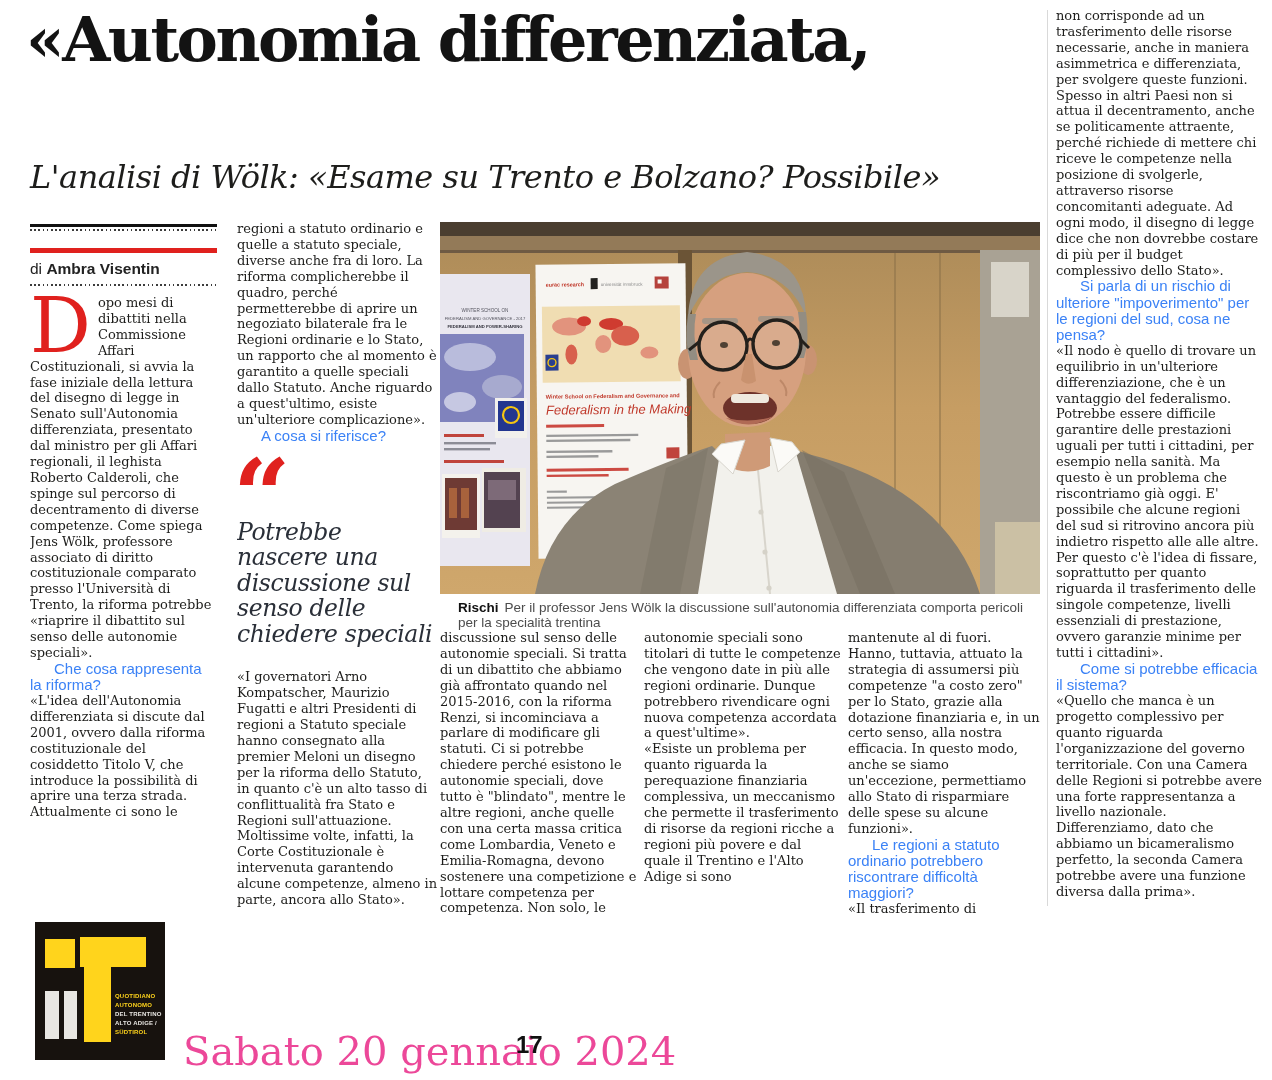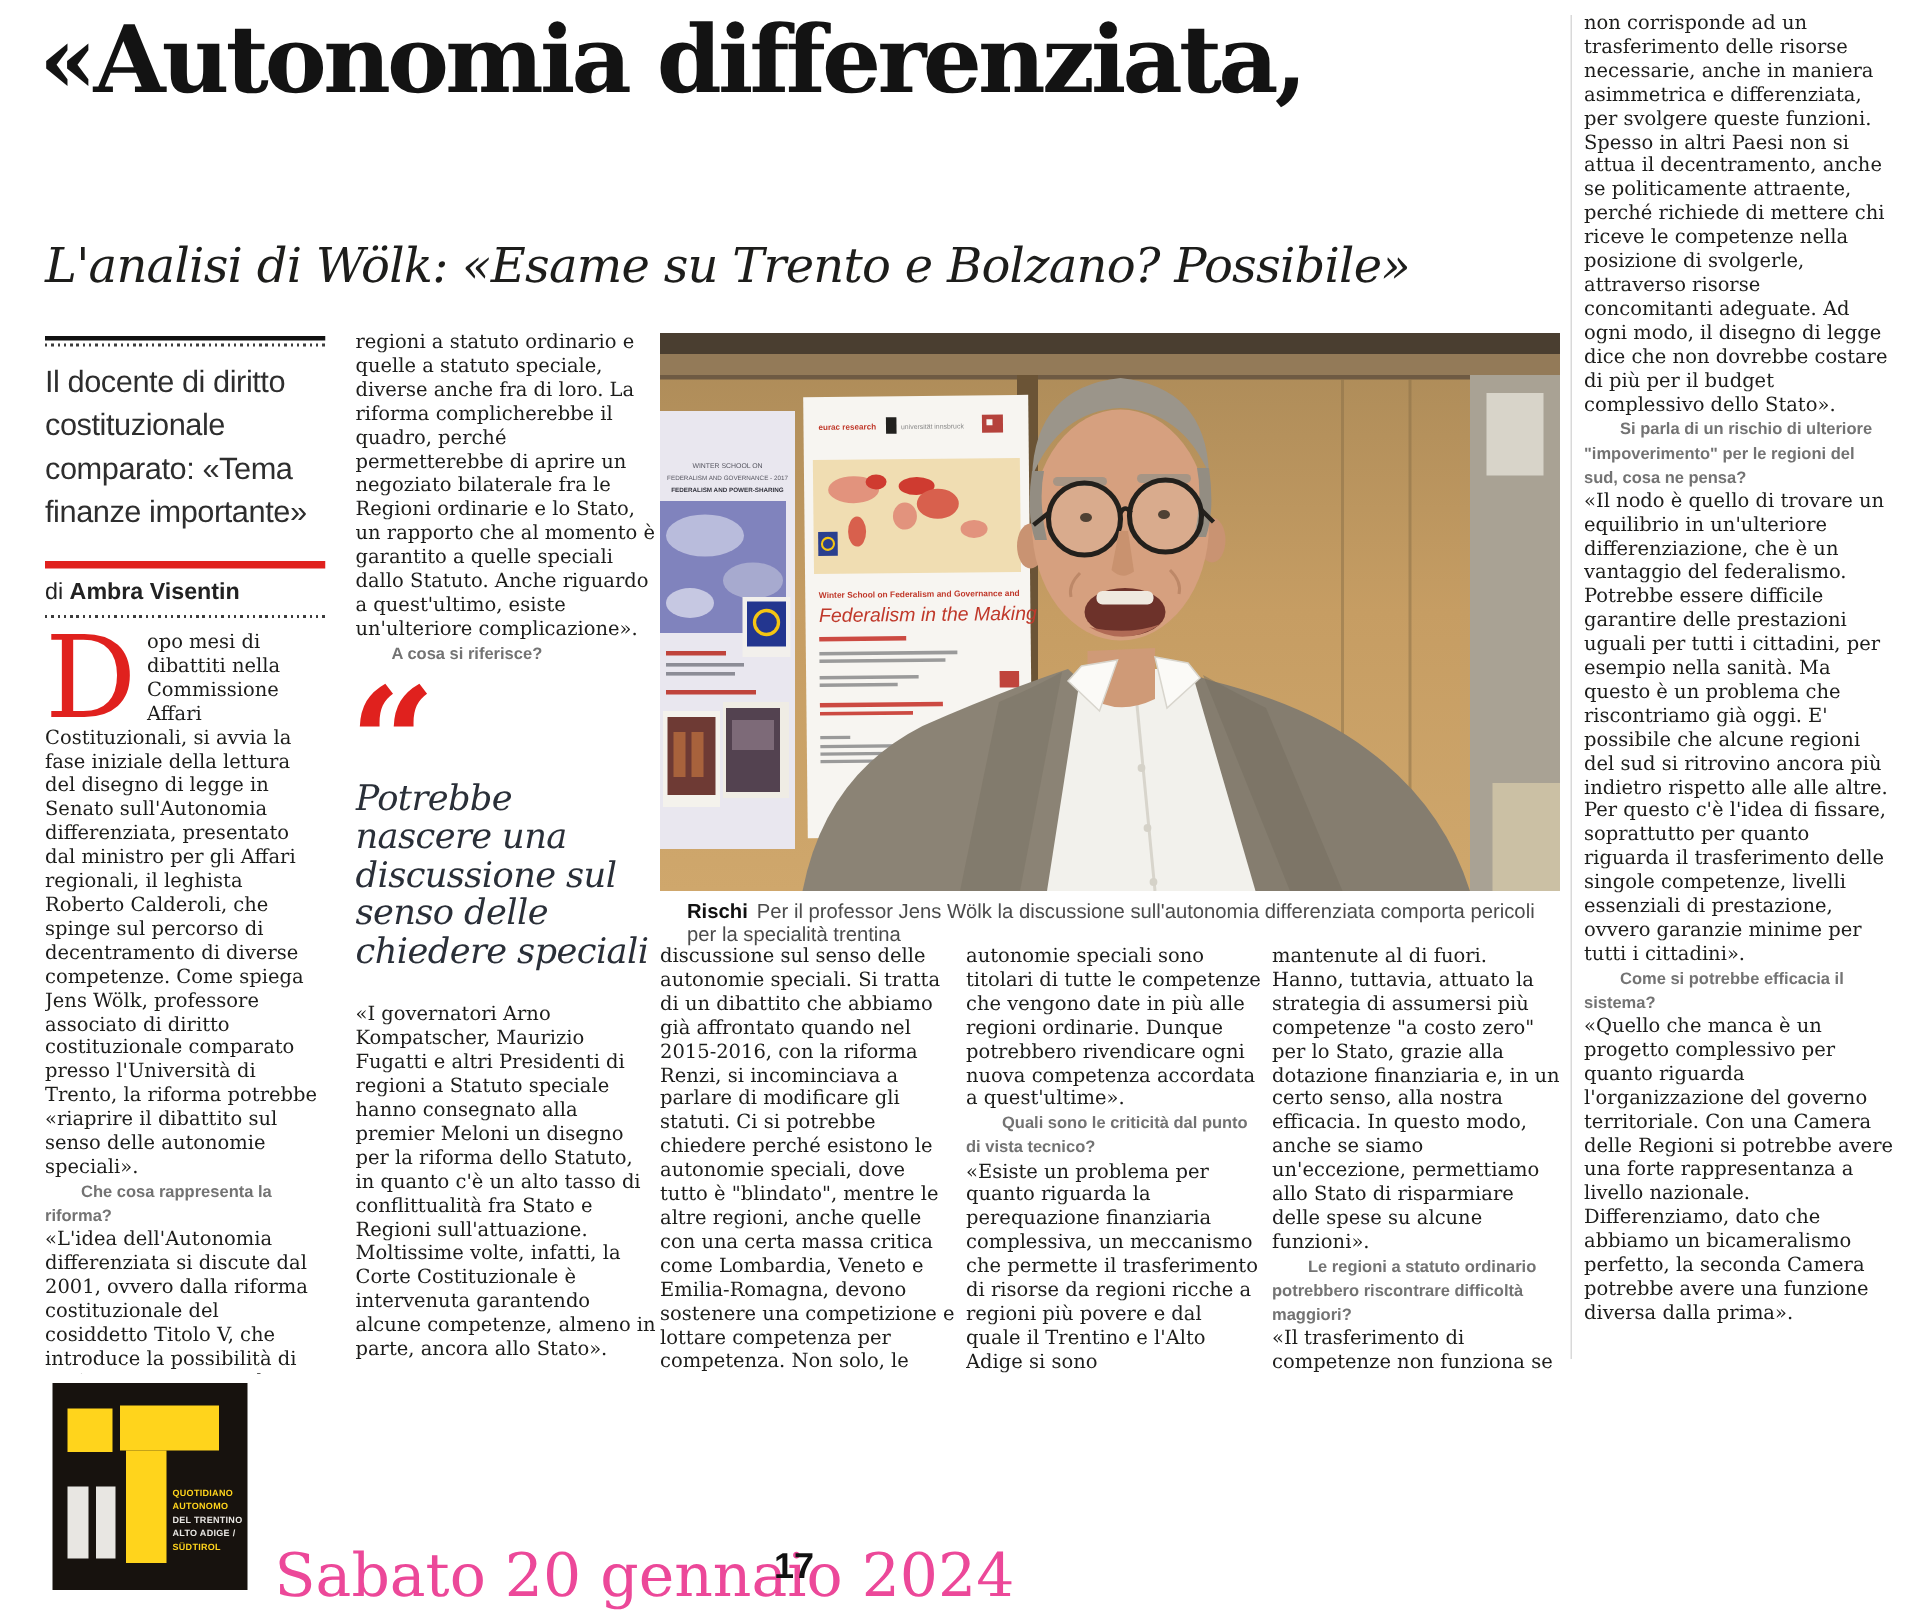--- a/index.html
+++ b/index.html
@@ -38,22 +38,22 @@
     color:#2e2e2e; letter-spacing:-0.3px; min-height:118px;
   }
   .red-bar { height:5px; background:#e0211e; margin:16px 0 7px 0; }
   .byline { font-family:"Liberation Sans", sans-serif; font-size:15.5px; color:#222; margin-bottom:6px; }
   .byline b { font-weight:bold; }
 
   
   .body-text { font-size:13px; line-height:15.9px; color:#1d1d1b; }
   .body-text p { margin:0; }
   .q {
-    font-family:"Liberation Sans", sans-serif; font-weight:bold;
-    font-size:11px; line-height:16.1px; text-indent:24px; color:#737373;
+    font-family:"Liberation Sans", sans-serif; font-weight:normal;
+    font-size:15px; line-height:16.1px; text-indent:24px; color:#3b82f6;
   }
   .dropcap {
     float:left; color:#e0211e; font-family:"DejaVu Serif", serif;
     font-size:76px; line-height:58px; padding:2px 7px 0 0; font-weight:400;
   }
 
   
   .col2 { left:237px; top:221px; width:201px; height:694px; overflow:hidden; }
   .quote-mark {
     display:block; color:#e0211e; font-family:"DejaVu Serif", serif;
@@ -105,21 +105,20 @@
 <body>
 
 <h1 class="abs headline">
   <span>«Autonomia differenziata,</span><br>
 </h1>
 <div class="abs subtitle">L'analisi di Wölk: «Esame su Trento e Bolzano? Possibile»</div>
 
 <div class="abs col1">
   <div class="rule-black"></div>
   <div class="dotted"></div>
-  <div class="standfirst">Il docente di diritto costituzionale comparato: «Tema finanze importante»</div>
   <div class="red-bar"></div>
   <div class="byline">
     <span>di</span>
     <b>Ambra Visentin</b>
   </div>
   <div class="dotted"></div>
   <div class="body-text">
     <p><span class="dropcap">D</span><span>opo mesi di dibattiti nella Commissione Affari Costituzionali, si avvia la fase iniziale della lettura del disegno di legge in Senato sull'Autonomia differenziata, presentato dal ministro per gli Affari regionali, il leghista Roberto Calderoli, che spinge sul percorso di decentramento di diverse competenze. Come spiega Jens Wölk, professore associato di diritto costituzionale comparato presso l'Università di Trento, la riforma potrebbe «riaprire il dibattito sul senso delle autonomie speciali».</span></p>
     <p class="q">Che cosa rappresenta la riforma?</p>
     <p>«L'idea dell'Autonomia differenziata si discute dal 2001, ovvero dalla riforma costituzionale del cosiddetto Titolo V, che introduce la possibilità di aprire una terza strada. Attualmente ci sono le</p>
@@ -250,21 +249,20 @@
 </div>
 <div class="abs caption">
   <b>Rischi</b><span>Per il professor Jens Wölk la discussione sull'autonomia differenziata comporta pericoli per la specialità trentina</span>
 </div>
 
 <div class="abs col3 body-text">
   <p>discussione sul senso delle autonomie speciali. Si tratta di un dibattito che abbiamo già affrontato quando nel 2015-2016, con la riforma Renzi, si incominciava a parlare di modificare gli statuti. Ci si potrebbe chiedere perché esistono le autonomie speciali, dove tutto è "blindato", mentre le altre regioni, anche quelle con una certa massa critica come Lombardia, Veneto e Emilia-Romagna, devono sostenere una competizione e lottare competenza per competenza. Non solo, le</p>
 </div>
 <div class="abs col4 body-text">
   <p>autonomie speciali sono titolari di tutte le competenze che vengono date in più alle regioni ordinarie. Dunque potrebbero rivendicare ogni nuova competenza accordata a quest'ultime».</p>
-  <p class="q">Quali sono le criticità dal punto di vista tecnico?</p>
   <p>«Esiste un problema per quanto riguarda la perequazione finanziaria complessiva, un meccanismo che permette il trasferimento di risorse da regioni ricche a regioni più povere e dal quale il Trentino e l'Alto Adige si sono</p>
 </div>
 <div class="abs col5 body-text">
   <p>mantenute al di fuori. Hanno, tuttavia, attuato la strategia di assumersi più competenze "a costo zero" per lo Stato, grazie alla dotazione finanziaria e, in un certo senso, alla nostra efficacia. In questo modo, anche se siamo un'eccezione, permettiamo allo Stato di risparmiare delle spese su alcune funzioni».</p>
   <p class="q">Le regioni a statuto ordinario potrebbero riscontrare difficoltà maggiori?</p>
   <p>«Il trasferimento di competenze non funziona se</p>
 </div>
 
 <div class="abs vrule"></div>
 <div class="abs col6 body-text">

